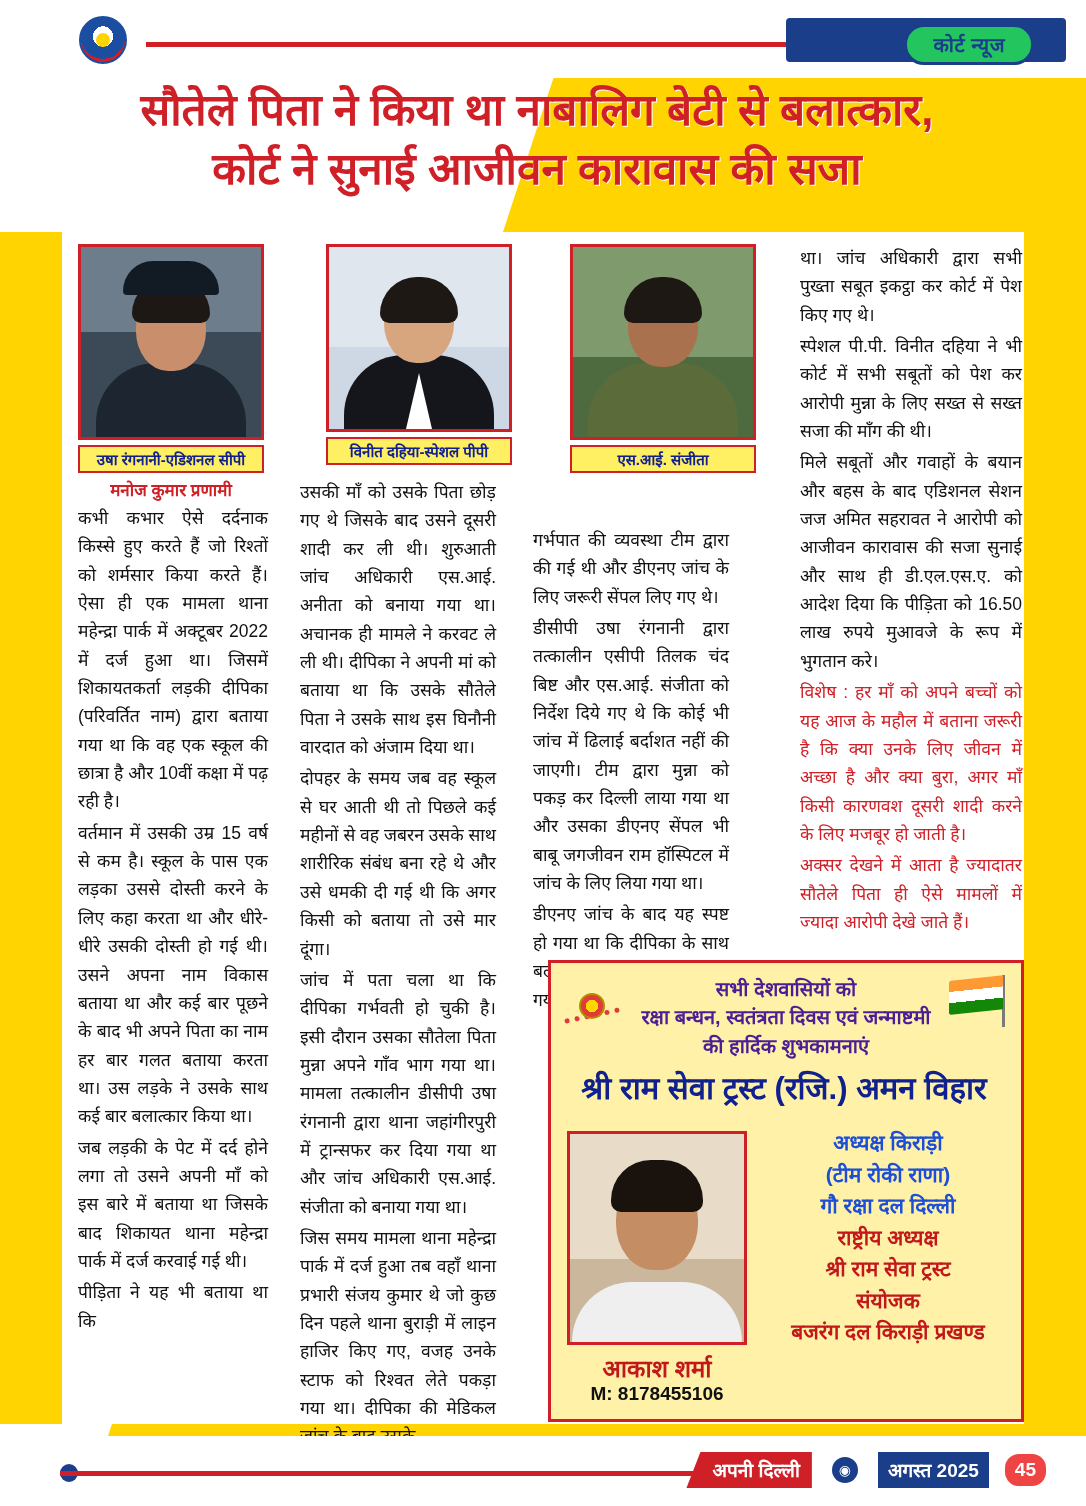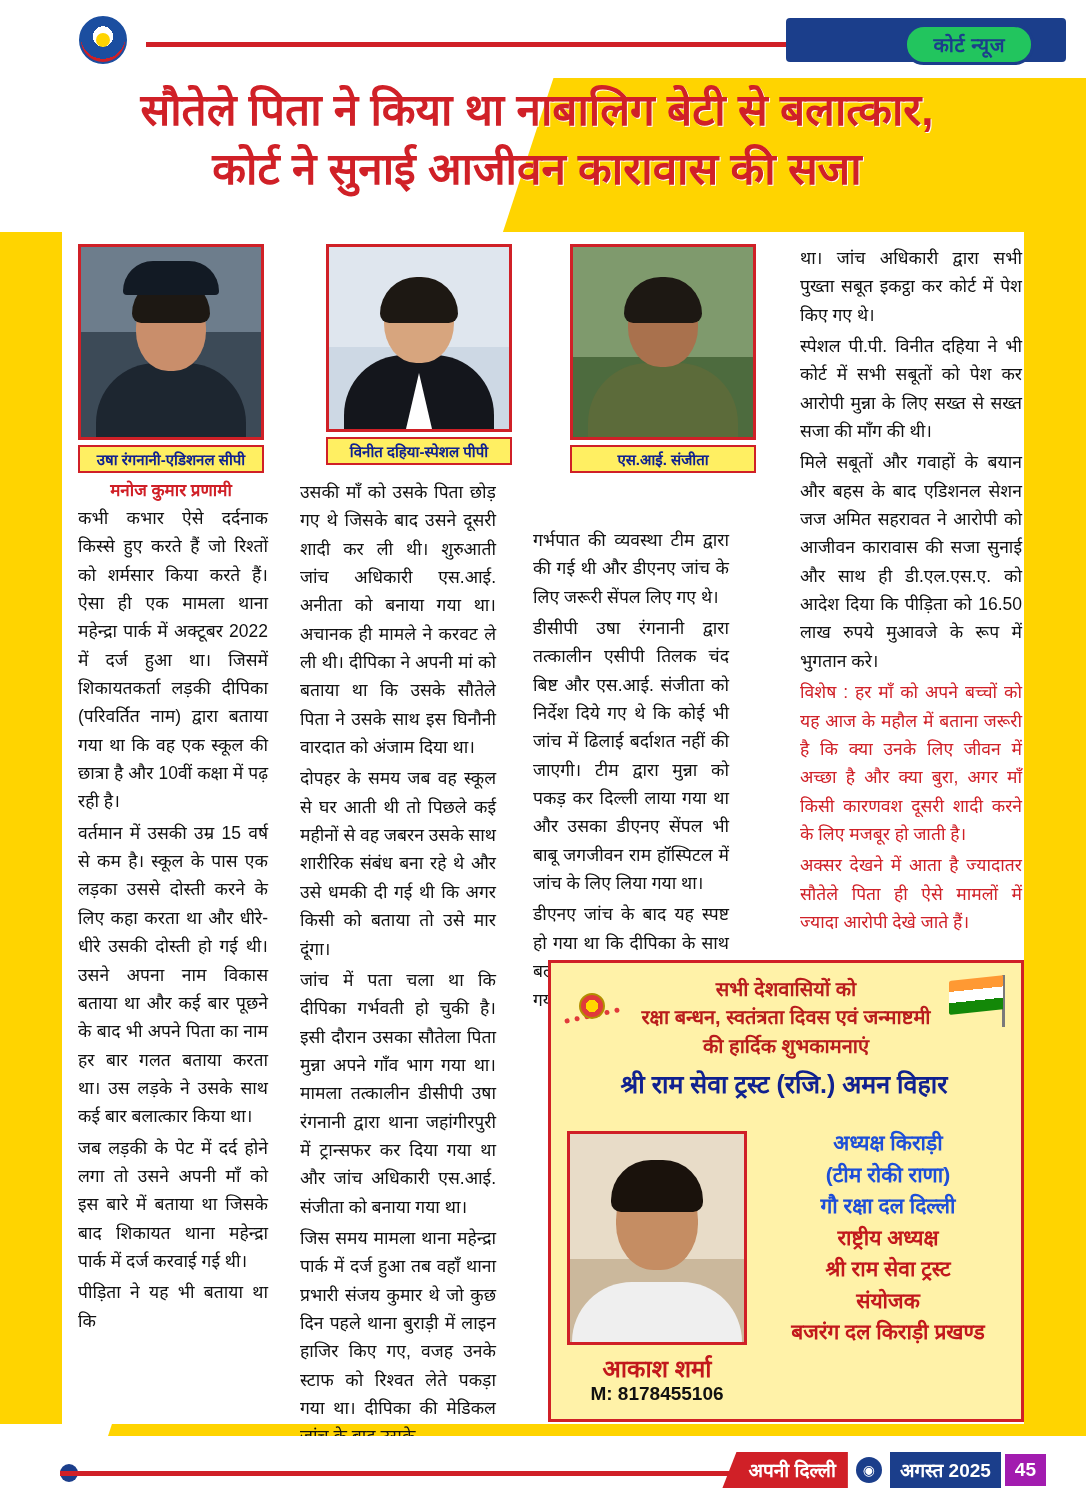--- a/index.html
+++ b/index.html
@@ -183,31 +183,31 @@
   .ad {
     position: absolute;
     top: 960px; left: 548px;
     width: 476px; height: 462px;
     background: #fff2a8;
     border: 3px solid #d02027;
     overflow: hidden;
   }
   .ad-greet {
     text-align: center;
-    color: #b91c1c;
+    color: #4c1d95;
     font-weight: bold;
     font-size: 20px;
     line-height: 1.42;
     padding: 12px 46px 0 46px;
   }
   .ad-trust {
     text-align: center;
     color: #10218f;
     font-weight: bold;
-    font-size: 25px;
+    font-size: 31px;
     padding: 6px 6px 0 2px;
   }
   .ad-flag {
     position: absolute; top: 12px; right: 14px; width: 66px; height: 52px;
   }
   .flag-pole { position: absolute; right: 2px; top: 0; width: 3px; height: 52px; background: #7a7a7a; }
   .flag-cloth {
     position: absolute; right: 4px; top: 3px; width: 54px; height: 34px;
     background: linear-gradient(#ff9933 0 33%, #ffffff 33% 66%, #138808 66% 100%);
     border-radius: 2px 0 0 2px;
@@ -262,40 +262,40 @@
   .footer-rule {
     position: absolute; bottom: 30px; left: 60px; width: 700px; height: 5px;
     background: #d02027;
   }
   .footer-dot {
     position: absolute; bottom: 24px; left: 60px; width: 18px; height: 18px;
     background: #1b3e8b; border-radius: 50%;
   }
   .footer-right {
     position: absolute; bottom: 18px; right: 40px;
-    display: flex; align-items: center; gap: 4px;
+    display: flex; align-items: center; gap: 16px;
   }
   .fr-name {
     background: #d02027; color: #ffffff; font-weight: bold;
     font-size: 19px; padding: 5px 12px 5px 26px;
     clip-path: polygon(14px 0, 100% 0, 100% 100%, 0 100%);
   }
   .fr-logo {
     width: 26px; height: 26px; border-radius: 50%;
     background: #1b3e8b; color: #fff; font-size: 14px;
     display: flex; align-items: center; justify-content: center;
     margin: 0 4px;
   }
   .fr-month {
     background: #1b3e8b; color: #ffffff; font-weight: bold;
     font-size: 19px; padding: 5px 10px;
   }
   .fr-page {
-    background: #a21caf; color: #ffffff; font-weight: bold;
-    font-size: 19px; padding: 5px 10px;
+    background: #ef4444; color: #ffffff; font-weight: bold;
+    font-size: 19px; padding: 5px 10px; border-radius: 14px;
   }
 </style>
 </head>
 <body>
 
 <div id="page">
 
   <div class="orange-tri"></div>
   <div class="diag-white"></div>
   <div class="yellow-left-edge"></div>

